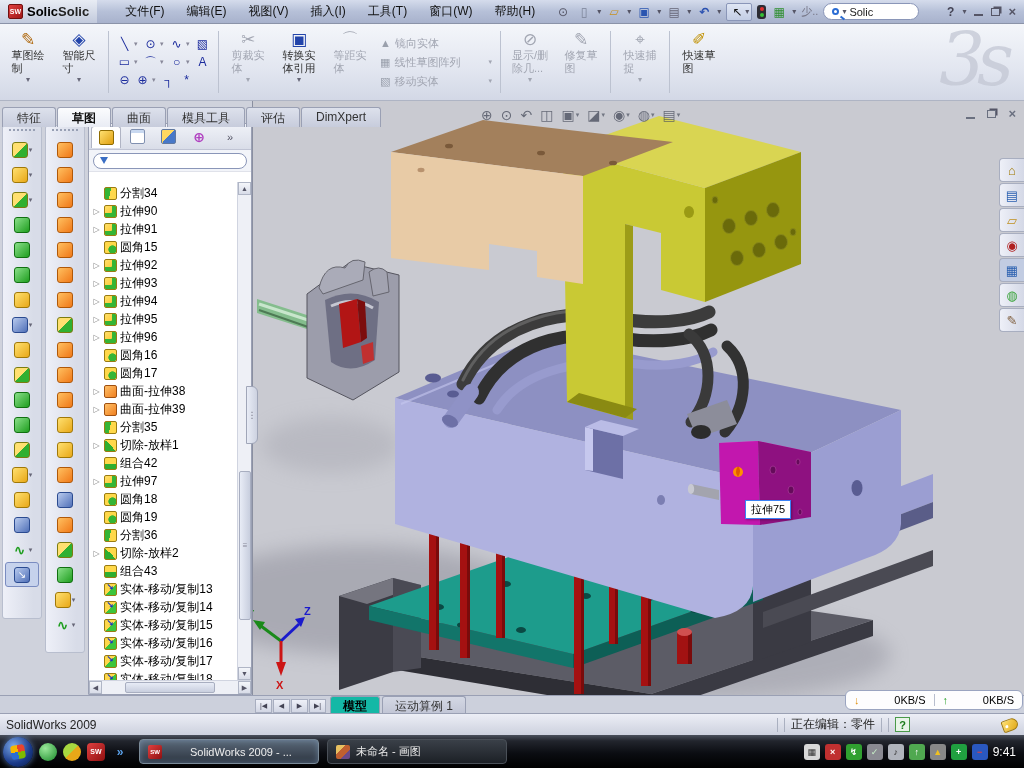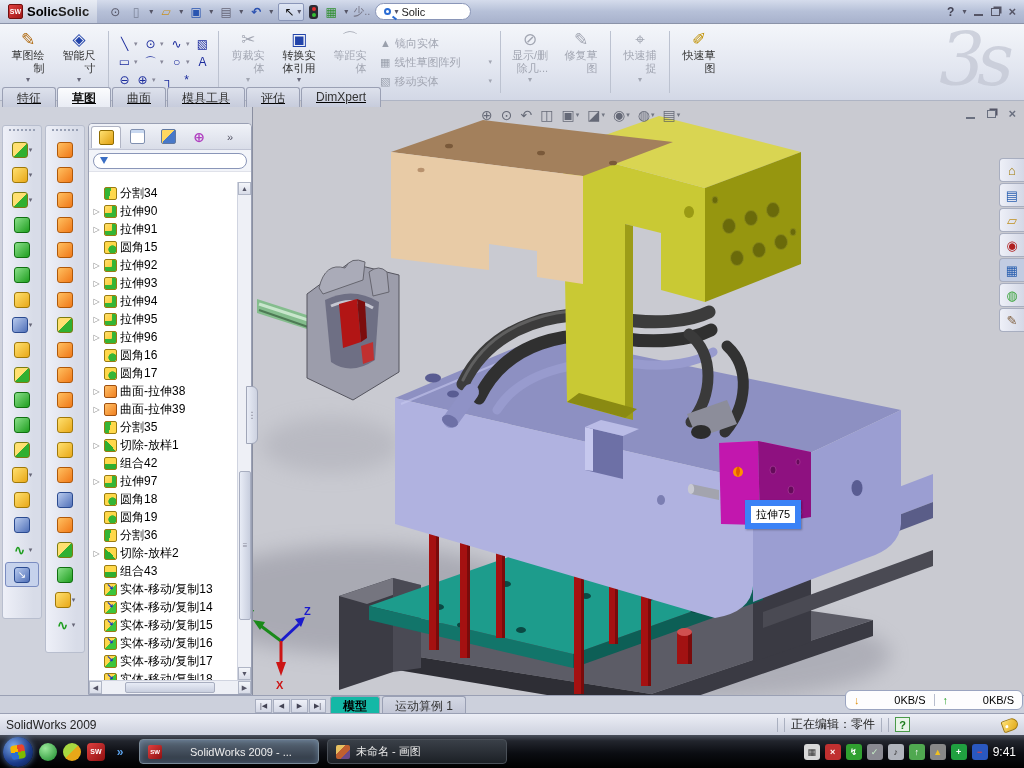--- a/index.html
+++ b/index.html
@@ -46,37 +46,37 @@
   
   #cmdbar{position:absolute;left:0;top:24px;width:1024px;height:77px;
     background:linear-gradient(180deg,#f4f6fa 0%,#e2e6f0 60%,#d3d8e6 100%);
     border-bottom:1px solid #aeb4c4;}
   #watermark{position:absolute;right:18px;top:-6px;font-family:"DejaVu Serif",serif;font-style:italic;
     font-size:72px;color:#c3c7d4;opacity:.75;letter-spacing:-8px;z-index:0;}
   #cmdgroups{position:relative;display:flex;align-items:stretch;height:100%;padding:3px 4px;gap:3px;z-index:1;}
   .cmd-big{display:flex;flex-direction:column;align-items:center;justify-content:flex-start;min-width:48px;max-width:62px;
     padding:3px 2px 1px;border-radius:3px;cursor:default;}
   .cmd-glyph{font-size:17px;line-height:19px;}
-  .cmd-label{font-size:11px;line-height:1.15;text-align:right;color:#333;white-space:pre-wrap;}
+  .cmd-label{font-size:11px;line-height:1.15;text-align:left;color:#333;white-space:pre-wrap;}
   .cmd-caret{font-size:8px;color:#667;margin-top:1px;}
   .cmd-big.dis .cmd-label,.cmd-big.dis .cmd-glyph,.cmd-big.dis .cmd-caret{color:#a2a6b2;}
   .cmd-sep{width:1px;background:#bcc2d0;margin:4px 2px;}
   .cmd-grid{display:flex;flex-direction:column;justify-content:center;gap:1px;padding:2px;}
   .cmd-grid-row{display:flex;align-items:center;gap:1px;}
   .grid-cell{width:17px;height:17px;display:inline-flex;align-items:center;justify-content:center;
     font-size:12px;color:#1a2a9c;border-radius:2px;}
   .grid-caret{font-size:7px;color:#889;width:7px;}
   .cmd-stack{display:flex;flex-direction:column;justify-content:center;gap:2px;min-width:118px;}
   .stack-row{display:flex;align-items:center;gap:4px;padding:1px 3px;border-radius:2px;}
   .stack-glyph{font-size:11px;color:#9aa0ac;}
   .stack-label{font-size:11px;color:#a2a6b2;flex:1;white-space:nowrap;}
   .stack-caret{font-size:7px;color:#a2a6b2;}
 
   
-  #rtabs{position:absolute;left:2px;top:87px;height:20px;display:flex;z-index:5;text-decoration:underline;}
+  #rtabs{position:absolute;left:2px;top:107px;height:20px;display:flex;z-index:5;}
   .rtab{padding:2px 14px;border:1px solid #9aa0b4;border-bottom:none;border-radius:3px 3px 0 0;
     background:linear-gradient(180deg,#dde1ec,#c7ccdc);color:#333;margin-right:1px;cursor:default;font-size:12px;}
   .rtab.active{background:linear-gradient(180deg,#fbfcfe,#e9ecf4);font-weight:bold;color:#111;}
 
   
   #main{position:absolute;left:0;top:101px;width:1024px;height:594px;}
 
   
   .ltcol{position:absolute;top:24px;width:40px;background:linear-gradient(90deg,#eef0f8,#d8dce8 80%);
     border:1px solid #b8bece;border-radius:3px;display:flex;flex-direction:column;align-items:center;padding:2px 0;}
@@ -148,21 +148,21 @@
   .hug{font-size:14px;color:#4a4f5e;}
   .hucaret{font-size:7px;color:#5a5f6e;}
   #docbtns{position:absolute;right:8px;top:8px;display:flex;gap:12px;z-index:4;align-items:center;}
   #docbtns .wmin,#docbtns .wrest{border-color:#6a7080;}
   #docbtns .wclose{color:#6a7080;}
   #taskpane{position:absolute;right:0;top:57px;width:25px;display:flex;flex-direction:column;gap:1px;z-index:4;}
   .tp{width:25px;height:24px;background:linear-gradient(90deg,#eef0f8,#d4d8e6);border:1px solid #a8aec0;border-right:none;
     border-radius:4px 0 0 4px;display:flex;align-items:center;justify-content:center;}
   .tp.active{background:#c2cce2;}
   .tpg{font-size:13px;}
-  #tooltip{position:absolute;left:492px;top:399px;background:#fff;border:6px solid #3b82f6;padding:1px 5px;
+  #tooltip{position:absolute;left:492px;top:399px;background:#fff;border:1px solid #3b82f6;padding:1px 5px;
     font-size:11px;color:#000;z-index:5;box-shadow:1px 1px 2px rgba(0,0,0,.3);}
 
   
   #netwidget{position:absolute;left:845px;top:690px;width:178px;height:20px;background:#fdfdfe;
     border:1px solid #9aa4c0;border-radius:6px;display:flex;align-items:center;z-index:20;font-size:11px;}
   .nethalf{flex:1;display:flex;align-items:center;justify-content:space-between;padding:0 8px;}
   .netdiv{width:1px;height:12px;background:#b8bece;}
   .arr-down{color:#e09010;font-weight:bold;} .arr-up{color:#28a028;font-weight:bold;}
 
   
@@ -217,20 +217,29 @@
   #clock{color:#fff;font-size:12px;text-shadow:0 1px 2px #000;}
 </style>
 </head>
 <body>
 
 <div id="titlebar">
   <div class="swlogo">
     <span class="swcube">SW</span>
     <span class="swname"><b>Solic</b><span>Solic</span></span>
   </div>
+  <div id="menubar">
+      <span class="menu-item">文件(F)</span>
+      <span class="menu-item">编辑(E)</span>
+      <span class="menu-item">视图(V)</span>
+      <span class="menu-item">插入(I)</span>
+      <span class="menu-item">工具(T)</span>
+      <span class="menu-item">窗口(W)</span>
+      <span class="menu-item">帮助(H)</span>
+    </div>
   <div id="quickbar">
     <span class="qi">⊙</span>
     <span class="qi qi-new">▯</span>
       <span class="qcaret">▾</span>
     <span class="qi qi-open">▱</span>
       <span class="qcaret">▾</span>
     <span class="qi qi-save">▣</span>
       <span class="qcaret">▾</span>
     <span class="qi qi-print">▤</span>
       <span class="qcaret">▾</span>

